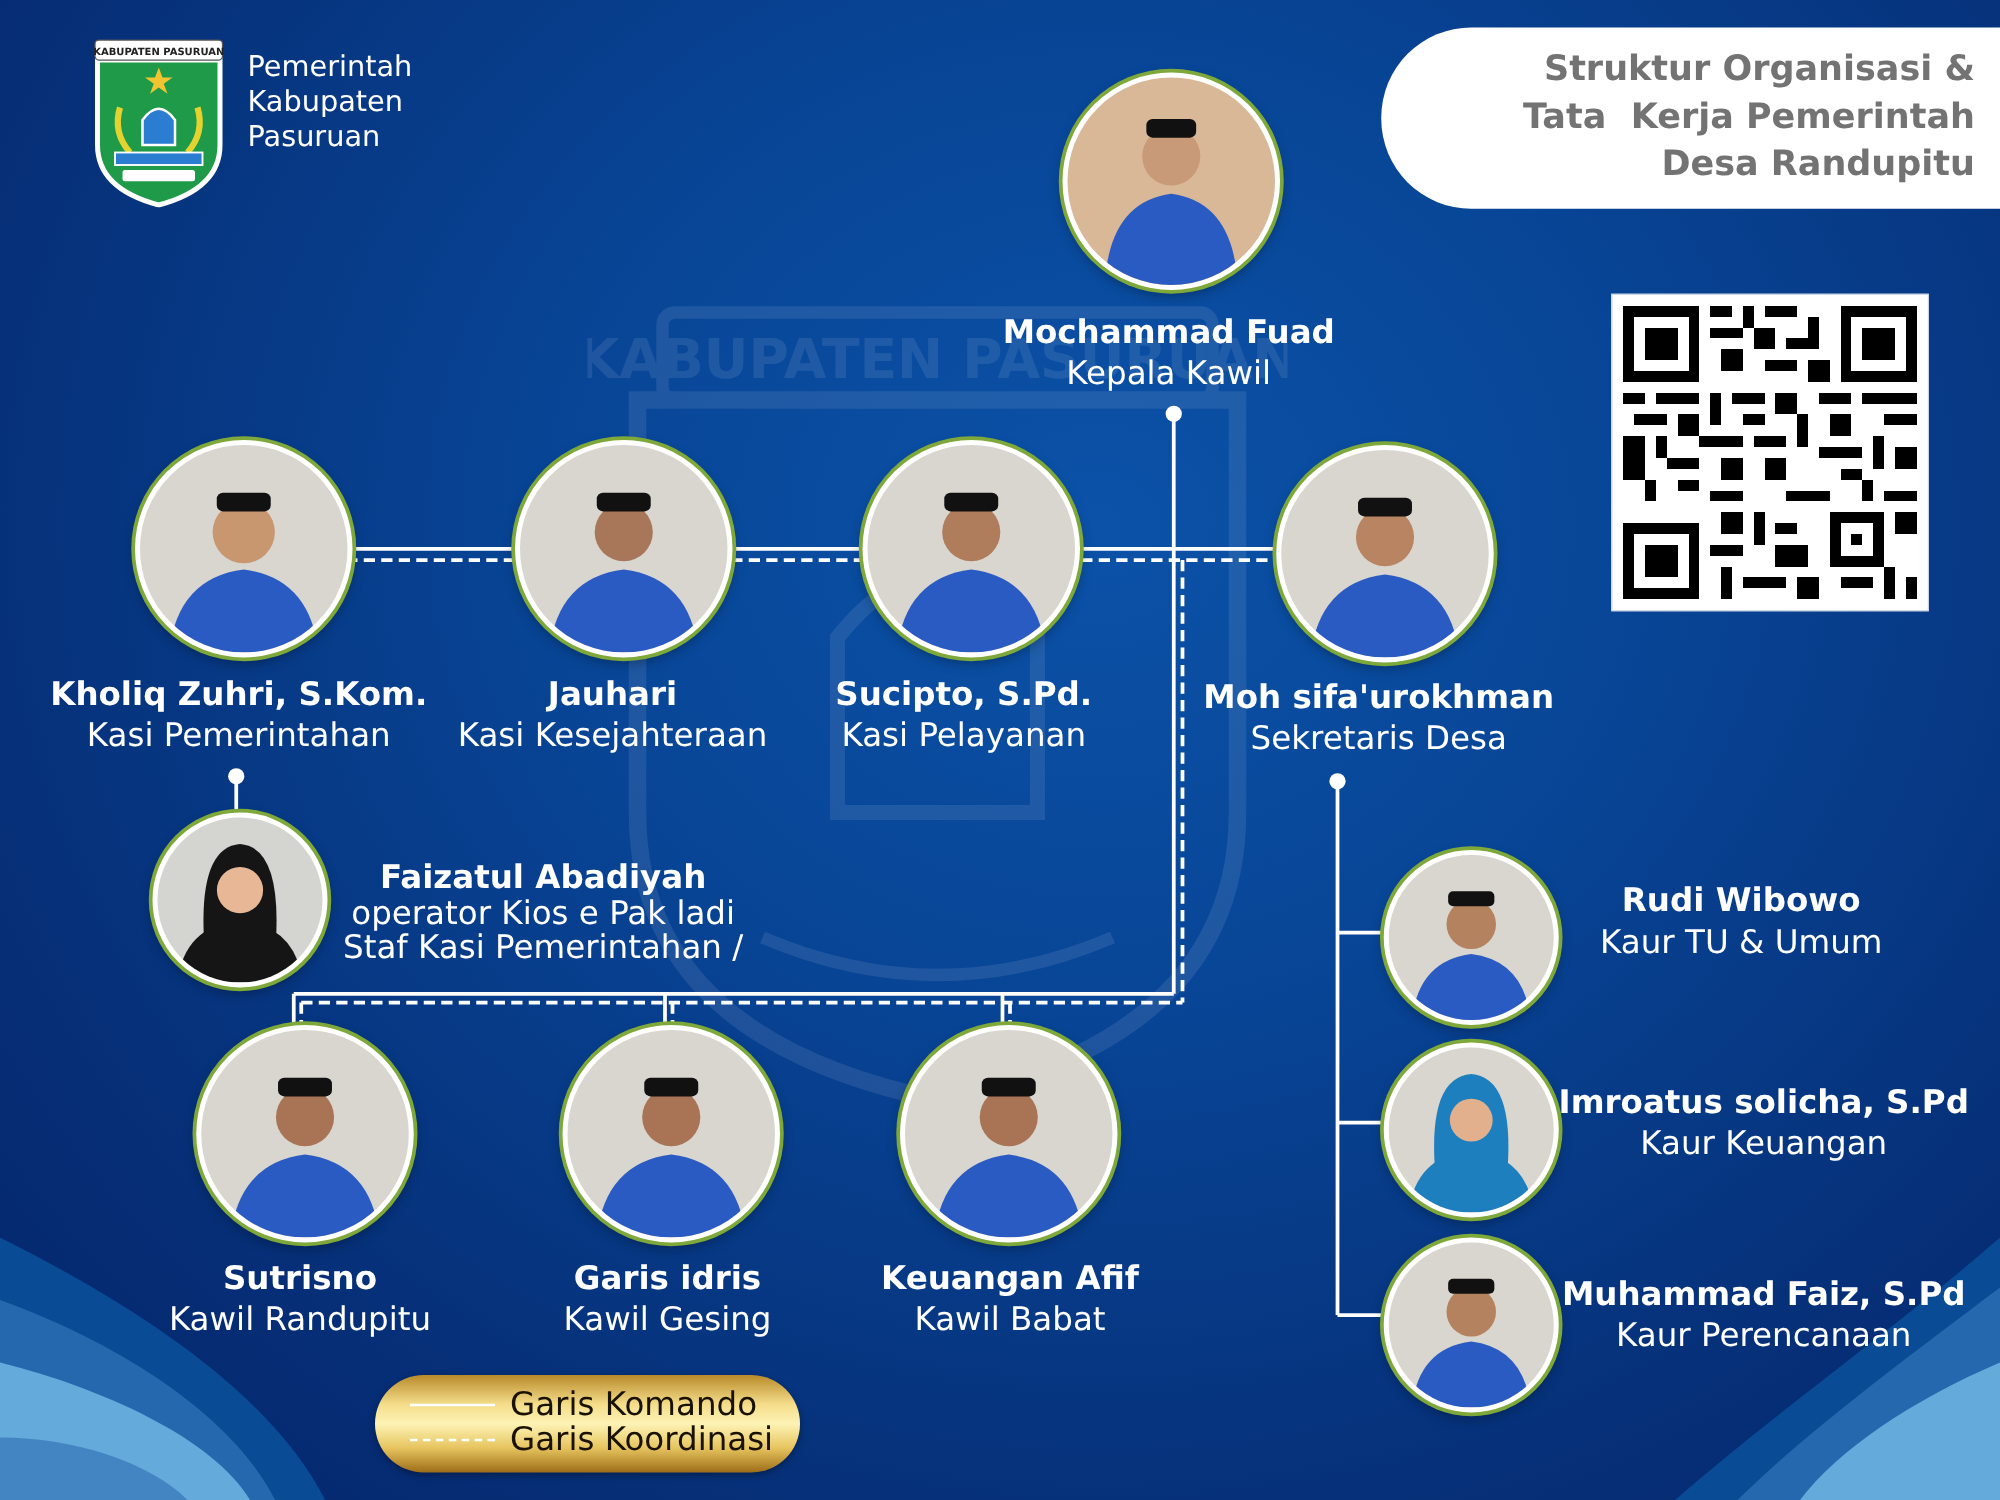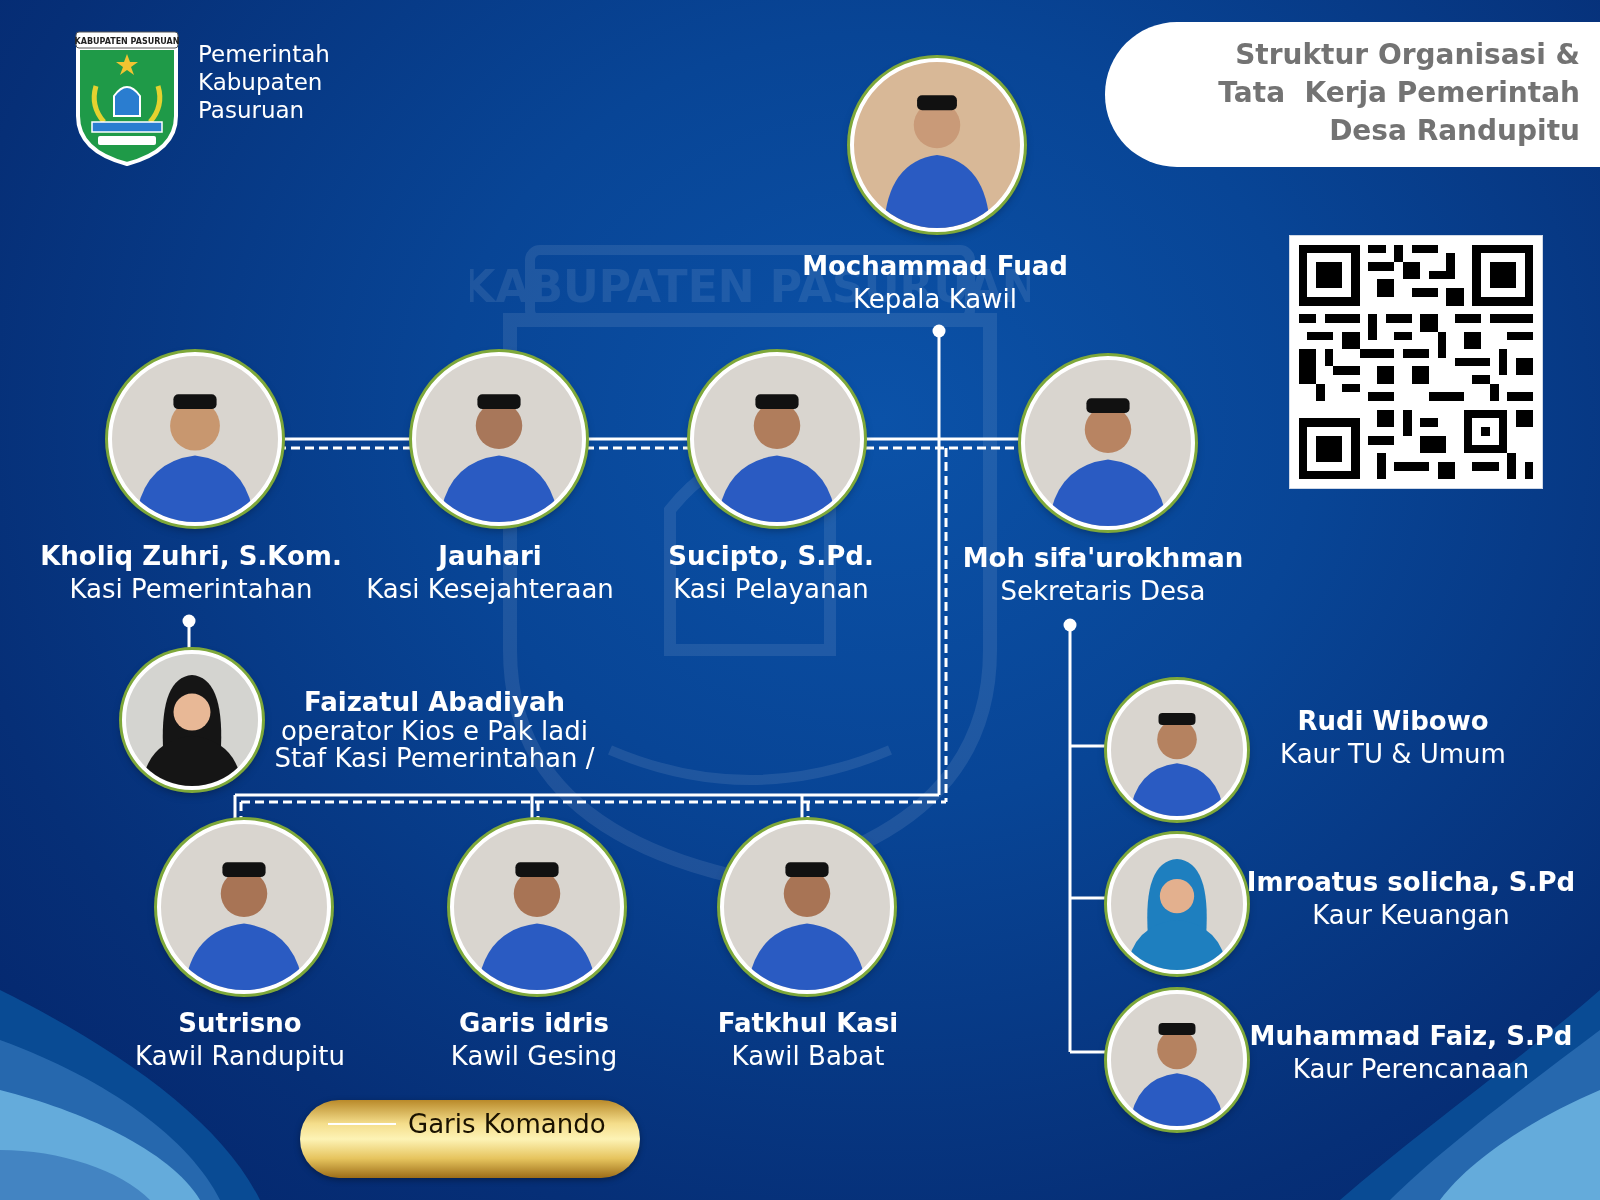--- a/index.html
+++ b/index.html
@@ -323,21 +323,21 @@
 </div>
 
 <div class="photo" style="left:720px; top:820px; width:166px; height:166px;">
   <svg viewBox="0 0 100 100">
       <circle cx="50" cy="42" r="14" fill="#a87455"></circle>
       <rect x="37" y="23" width="26" height="9" rx="3" fill="#111"></rect>
       <path d="M14 100 Q18 64 50 60 Q82 64 86 100 Z" fill="#2a5bc2"></path>
     </svg>
 </div>
 <div class="label" style="left:808px; top:1007px;">
-  <div class="name">Fatkhul Kasi</div>
+  <div class="name">Keuangan Afif</div>
   <div class="role">Kawil Babat</div>
 </div>
 
 <div class="photo" style="left:1107px; top:680px; width:132px; height:132px;">
   <svg viewBox="0 0 100 100">
       <circle cx="50" cy="42" r="15" fill="#b58260"></circle>
       <rect x="36" y="22" width="28" height="9" rx="3" fill="#111"></rect>
       <path d="M14 100 Q18 64 50 60 Q82 64 86 100 Z" fill="#2a5bc2"></path>
     </svg>
 </div>
@@ -368,13 +368,17 @@
 <div class="label" style="left:1411px; top:1020px;">
   <div class="name">Muhammad Faiz, S.Pd</div>
   <div class="role">Kaur Perencanaan</div>
 </div>
 
 <div class="abs legend">
   <div class="legend-row" style="top:9px;justify-content:space-between;">
     <span class="sample solid"></span>
     <span class="txt">Garis Komando</span>
   </div>
+  <div class="legend-row" style="top:37px;">
+    <span class="sample dashed"></span>
+    <span class="txt">Garis Koordinasi</span>
+  </div>
 </div>
 
 </body></html>

